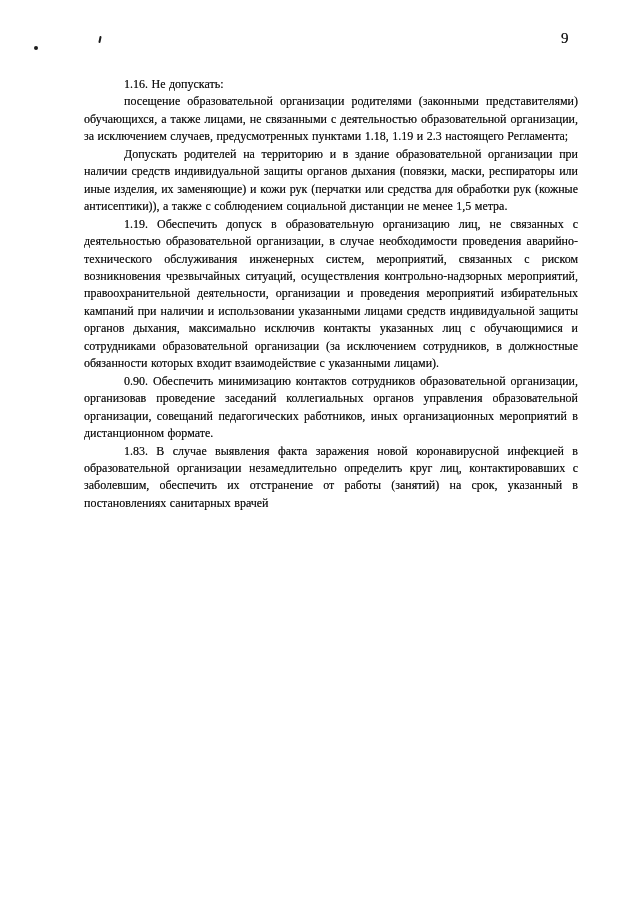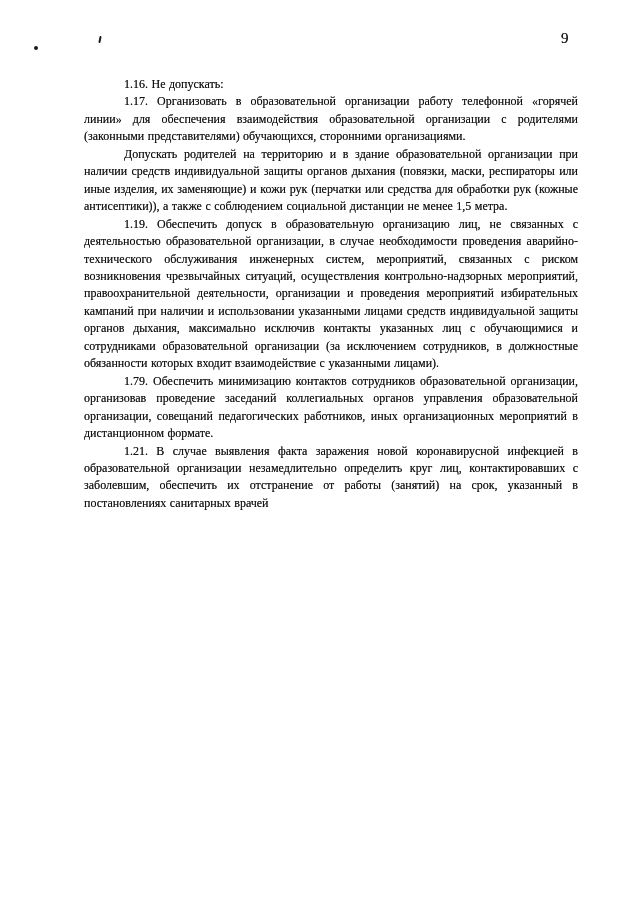--- a/index.html
+++ b/index.html
@@ -63,19 +63,19 @@
 </style>
 </head>
 <body>
 
 <div class="page">
   <span class="scan-dot"></span>
   <span class="scan-tick"></span>
   <div class="page-number">9</div>
   <div class="text-block">
       <p class="para">1.16. Не допускать:</p>
-      <p class="para">1.17. Организовать в образовательной организации работу телефонной «горячей линии» для обеспечения взаимодействия образовательной организации с родителями (законными представителями) обучающихся, сторонними организациями.</p>
+      <p class="para">посещение образовательной организации родителями (законными представителями) обучающихся, а также лицами, не связанными с деятельностью образовательной организации, за исключением случаев, предусмотренных пунктами 1.18, 1.19 и 2.3 настоящего Регламента;</p>
       <p class="para">Допускать родителей на территорию и в здание образовательной организации при наличии средств индивидуальной защиты органов дыхания (повязки, маски, респираторы или иные изделия, их заменяющие) и кожи рук (перчатки или средства для обработки рук (кожные антисептики)), а также с соблюдением социальной дистанции не менее 1,5 метра.</p>
       <p class="para">1.19. Обеспечить допуск в образовательную организацию лиц, не связанных с деятельностью образовательной организации, в случае необходимости проведения аварийно-технического обслуживания инженерных систем, мероприятий, связанных с риском возникновения чрезвычайных ситуаций, осуществления контрольно-надзорных мероприятий, правоохранительной деятельности, организации и проведения мероприятий избирательных кампаний при наличии и использовании указанными лицами средств индивидуальной защиты органов дыхания, максимально исключив контакты указанных лиц с обучающимися и сотрудниками образовательной организации (за исключением сотрудников, в должностные обязанности которых входит взаимодействие с указанными лицами).</p>
-      <p class="para">1.79. Обеспечить минимизацию контактов сотрудников образовательной организации, организовав проведение заседаний коллегиальных органов управления образовательной организации, совещаний педагогических работников, иных организационных мероприятий в дистанционном формате.</p>
-      <p class="para">1.21. В случае выявления факта заражения новой коронавирусной инфекцией в образовательной организации незамедлительно определить круг лиц, контактировавших с заболевшим, обеспечить их отстранение от работы (занятий) на срок, указанный в постановлениях санитарных врачей</p>
+      <p class="para">0.90. Обеспечить минимизацию контактов сотрудников образовательной организации, организовав проведение заседаний коллегиальных органов управления образовательной организации, совещаний педагогических работников, иных организационных мероприятий в дистанционном формате.</p>
+      <p class="para">1.83. В случае выявления факта заражения новой коронавирусной инфекцией в образовательной организации незамедлительно определить круг лиц, контактировавших с заболевшим, обеспечить их отстранение от работы (занятий) на срок, указанный в постановлениях санитарных врачей</p>
     </div>
 </div>
 
 </body></html>

